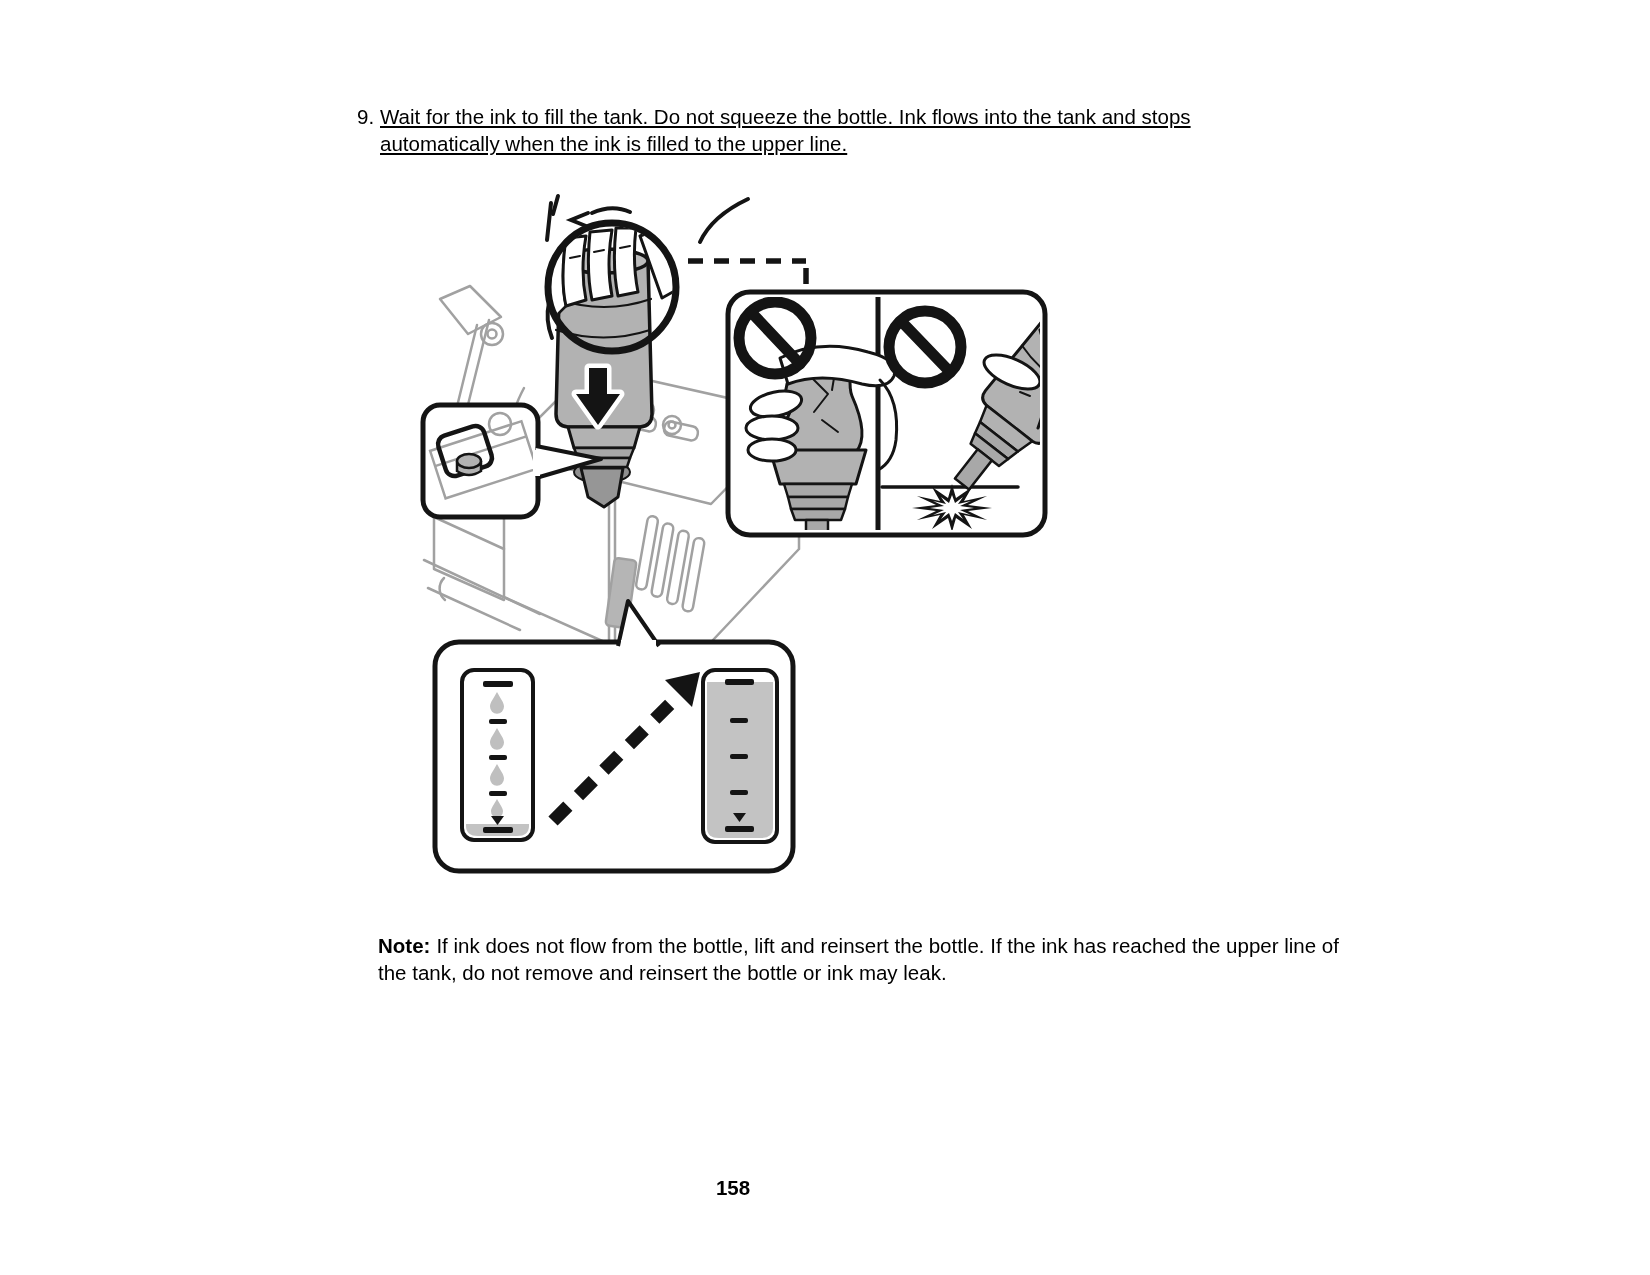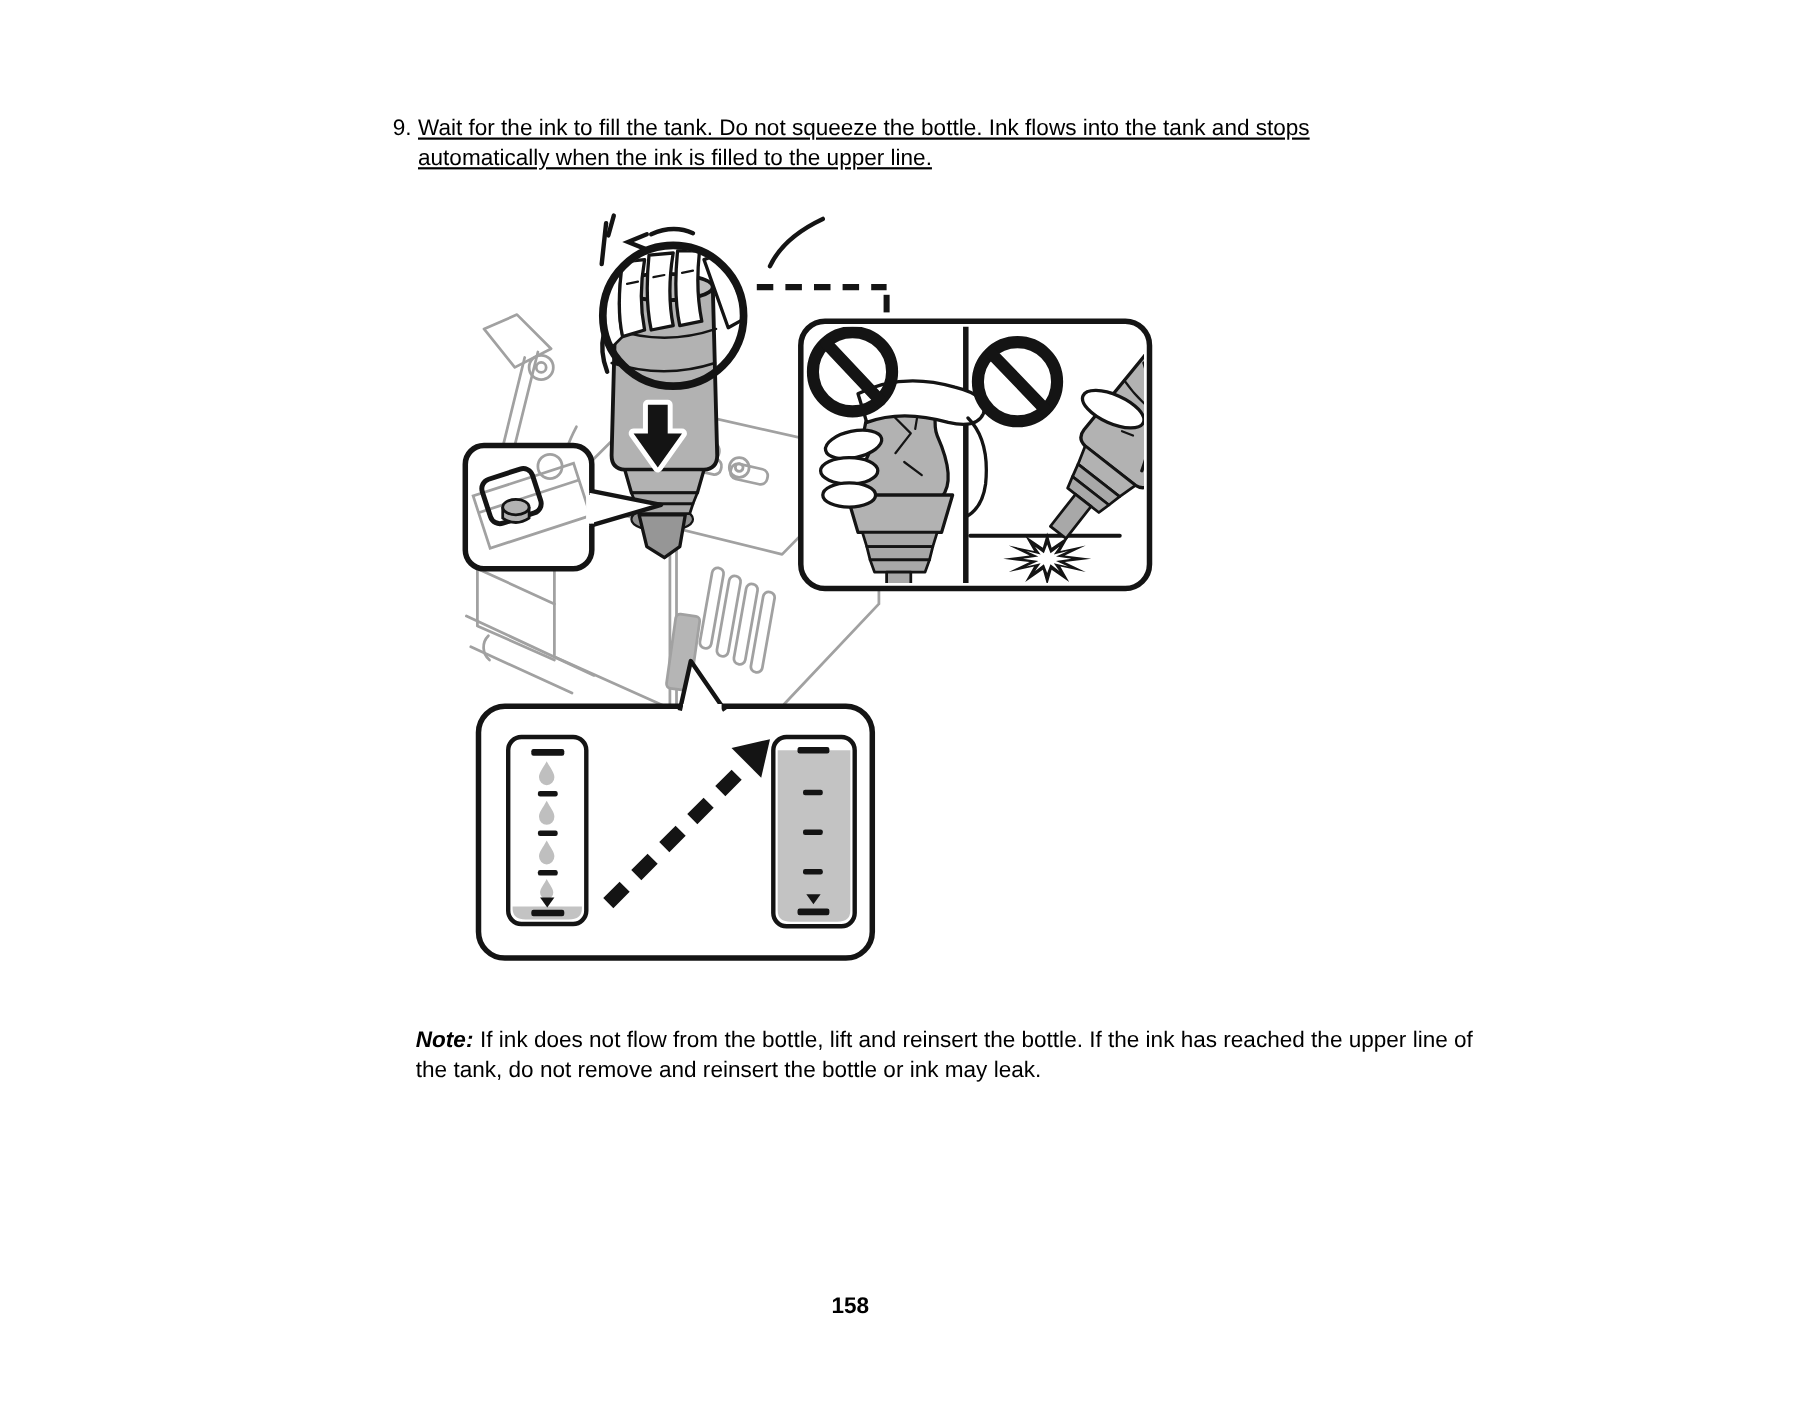--- a/index.html
+++ b/index.html
@@ -14,27 +14,27 @@
   .step {
     position:absolute; left:357px; top:103px; width:900px;
     font-size:20.5px; line-height:27px;
   }
   .step-num { position:absolute; left:0; top:0; }
   .step-body { display:block; margin-left:23px; width:875px;text-decoration:underline; }
   .note {
     position:absolute; left:378px; top:932px; width:995px;
     font-size:20.5px; line-height:27px;
   }
-  .note-label { font-weight:bold; padding-right:6px;font-style:italic; }
+  .note-label { font-weight:bold; padding-right:6px; }
   .figure {
     position:absolute; left:380px; top:180px; width:700px; height:700px;
   }
   .page-num {
     position:absolute; left:0; top:1176px; width:1466px;
-    text-align:center; font-weight:bold; font-size:20.5px;padding-left:40px;
+    text-align:center; font-weight:bold; font-size:20.5px;
   }
 </style>
 </head>
 <body>
 
 <div>
 
   <div class="step">
     <span class="step-num">9.</span>
     <span class="step-body">Wait for the ink to fill the tank. Do not squeeze the bottle. Ink flows into the tank and stops automatically when the ink is filled to the upper line.</span>

